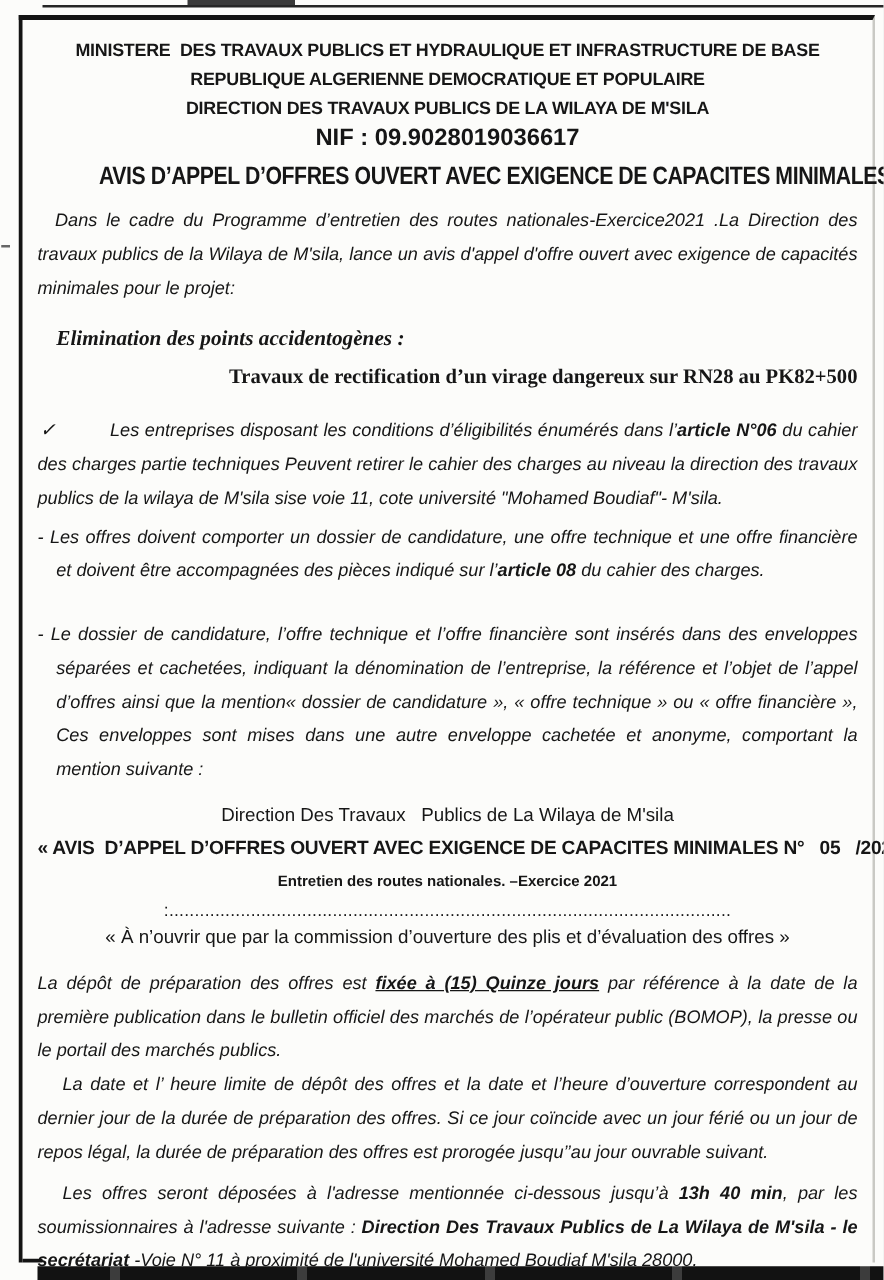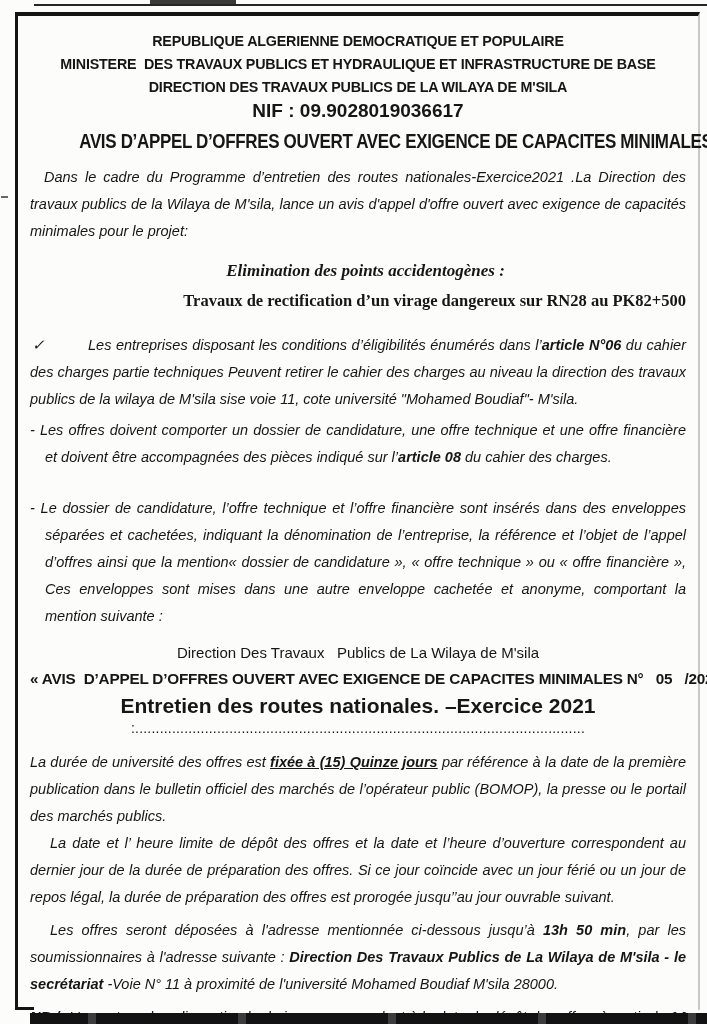--- a/index.html
+++ b/index.html
@@ -37,57 +37,57 @@
     font-weight:bold;font-size:20px;line-height:30px;margin-top:4px;
     letter-spacing:-0.4px;transform:scaleX(0.85);transform-origin:50% 50%;
     white-space:nowrap;
   }
   p{margin:0;}
   .body{font-size:14.5px;line-height:27px;text-align:justify;font-style:italic;}
   .intro{margin-top:8px;text-indent:14px;}
   .proj-heading{
     margin-top:14px;margin-left:15px;
     font-family:"Liberation Serif", serif;font-weight:bold;font-style:italic;
-    font-size:17px;line-height:24px;text-align:center;
+    font-size:17px;line-height:24px;
   }
   .proj-name{
     margin-top:6px;text-align:right;
     font-family:"Liberation Serif", serif;font-weight:bold;
     font-size:16.5px;line-height:24px;
   }
   .elig{margin-top:18px;}
   .check{display:inline-block;margin-left:2px;width:56px;font-size:15px;}
   .hang{padding-left:15px;text-indent:-15px;}
   .offers{margin-top:4px;}
   .dossier{margin-top:24px;}
   .mention{margin-top:10px;}
   .m1{font-size:15px;line-height:25px;}
   .m2{font-weight:bold;font-size:15.3px;line-height:27px;letter-spacing:-0.2px;}
-  .m3{font-weight:bold;font-size:21px;line-height:27px;}
+  .m3{font-weight:bold;font-size:12px;line-height:27px;}
   .mdots{font-size:14px;line-height:18px;letter-spacing:0.2px;white-space:nowrap;overflow:hidden;max-width:458px;margin:0 auto;}
   .m4{font-size:15px;line-height:25px;}
   .duration{margin-top:12px;}
   .indent20{text-indent:20px;}
   .deposit{margin-top:6px;}
   .nb{margin-top:6px;}
   b.u, .u{text-decoration:underline;}
 </style>
 </head>
 <body>
 
 <div id="page">
 
   <div class="artifact-topfrag"></div>
   <div class="artifact-topline"></div>
   <div class="artifact-leftdash"></div>
 
   <div id="frame">
 
+    <div class="hline ctr pre">MINISTERE  DES TRAVAUX PUBLICS ET HYDRAULIQUE ET INFRASTRUCTURE DE BASE</div>
     <div class="hline ctr pre">REPUBLIQUE ALGERIENNE DEMOCRATIQUE ET POPULAIRE</div>
-    <div class="hline ctr pre">MINISTERE  DES TRAVAUX PUBLICS ET HYDRAULIQUE ET INFRASTRUCTURE DE BASE</div>
     <div class="hline ctr pre">DIRECTION DES TRAVAUX PUBLICS DE LA WILAYA DE M'SILA</div>
     <div class="nif ctr pre">NIF : 09.9028019036617</div>
 
     <div class="doc-title ctr pre">AVIS  D’APPEL D’OFFRES OUVERT AVEC EXIGENCE DE CAPACITES MINIMALES N°   05  /2023</div>
 
     <p class="body intro">Dans le cadre du Programme d’entretien des routes nationales-Exercice2021 .La Direction des travaux publics de la Wilaya de M'sila, lance un avis d'appel d'offre ouvert avec exigence de capacités minimales pour le projet:</p>
 
     <p class="proj-heading">Elimination des points accidentogènes :</p>
     <p class="proj-name">Travaux de rectification d’un virage dangereux sur RN28 au PK82+500</p>
 
@@ -95,27 +95,28 @@
 
     <p class="body offers hang"><span>- Les offres doivent comporter un dossier de candidature, une offre technique et une offre financière et doivent être accompagnées des pièces indiqué sur l’</span><b>article 08</b><span> du cahier des charges.</span></p>
 
     <p class="body dossier hang">- Le dossier de candidature, l’offre technique et l’offre financière sont insérés dans des enveloppes séparées et cachetées, indiquant la dénomination de l’entreprise, la référence et l’objet de l’appel d’offres ainsi que la mention« dossier de candidature », « offre technique » ou « offre financière », Ces enveloppes sont mises dans une autre enveloppe cachetée et anonyme, comportant la mention suivante :</p>
 
     <div class="mention">
       <div class="m1 ctr pre">Direction Des Travaux   Publics de La Wilaya de M'sila</div>
       <div class="m2 ctr pre">« AVIS  D’APPEL D’OFFRES OUVERT AVEC EXIGENCE DE CAPACITES MINIMALES N°   05   /2023»</div>
       <div class="m3 ctr">Entretien des routes nationales. –Exercice 2021</div>
       <div class="mdots ctr">:..............................................................................................................</div>
+      <div class="m4 ctr">« À n’ouvrir que par la commission d’ouverture des plis et d’évaluation des offres »</div>
     </div>
 
-    <p class="body duration"><span>La durée de université des offres est </span><b class="u">fixée à (15) Quinze jours</b><span> par référence à la date de la première publication dans le bulletin officiel des marchés de l’opérateur public (BOMOP), la presse ou le portail des marchés publics.</span></p>
+    <p class="body duration"><span>La dépôt de préparation des offres est </span><b class="u">fixée à (15) Quinze jours</b><span> par référence à la date de la première publication dans le bulletin officiel des marchés de l’opérateur public (BOMOP), la presse ou le portail des marchés publics.</span></p>
 
     <p class="body indent20">La date et l’ heure limite de dépôt des offres et la date et l’heure d’ouverture correspondent au dernier jour de la durée de préparation des offres. Si ce jour coïncide avec un jour férié ou un jour de repos légal, la durée de préparation des offres est prorogée jusqu’’au jour ouvrable suivant.</p>
 
-    <p class="body deposit indent20"><span>Les offres seront déposées à l'adresse mentionnée ci-dessous jusqu’à </span><b>13h 50 min</b><span>, par les soumissionnaires à l'adresse suivante : </span><b>Direction Des Travaux Publics de La Wilaya de M'sila - le secrétariat</b><span> -Voie N° 11 à proximité de l'université Mohamed Boudiaf M'sila 28000.</span></p>
+    <p class="body deposit indent20"><span>Les offres seront déposées à l'adresse mentionnée ci-dessous jusqu’à </span><b>13h 40 min</b><span>, par les soumissionnaires à l'adresse suivante : </span><b>Direction Des Travaux Publics de La Wilaya de M'sila - le secrétariat</b><span> -Voie N° 11 à proximité de l'université Mohamed Boudiaf M'sila 28000.</span></p>
 
     <p class="body nb"><b class="u">NB</b><b> /-</b><span> L'ouverture des plis se tiendra le jour correspondant à la date de dépôt des offres à partir de </span><b>14 heures</b></p>
 
   </div>
 
   <div class="artifact-bottomband"></div>
 
 </div>
 
 </body></html>

